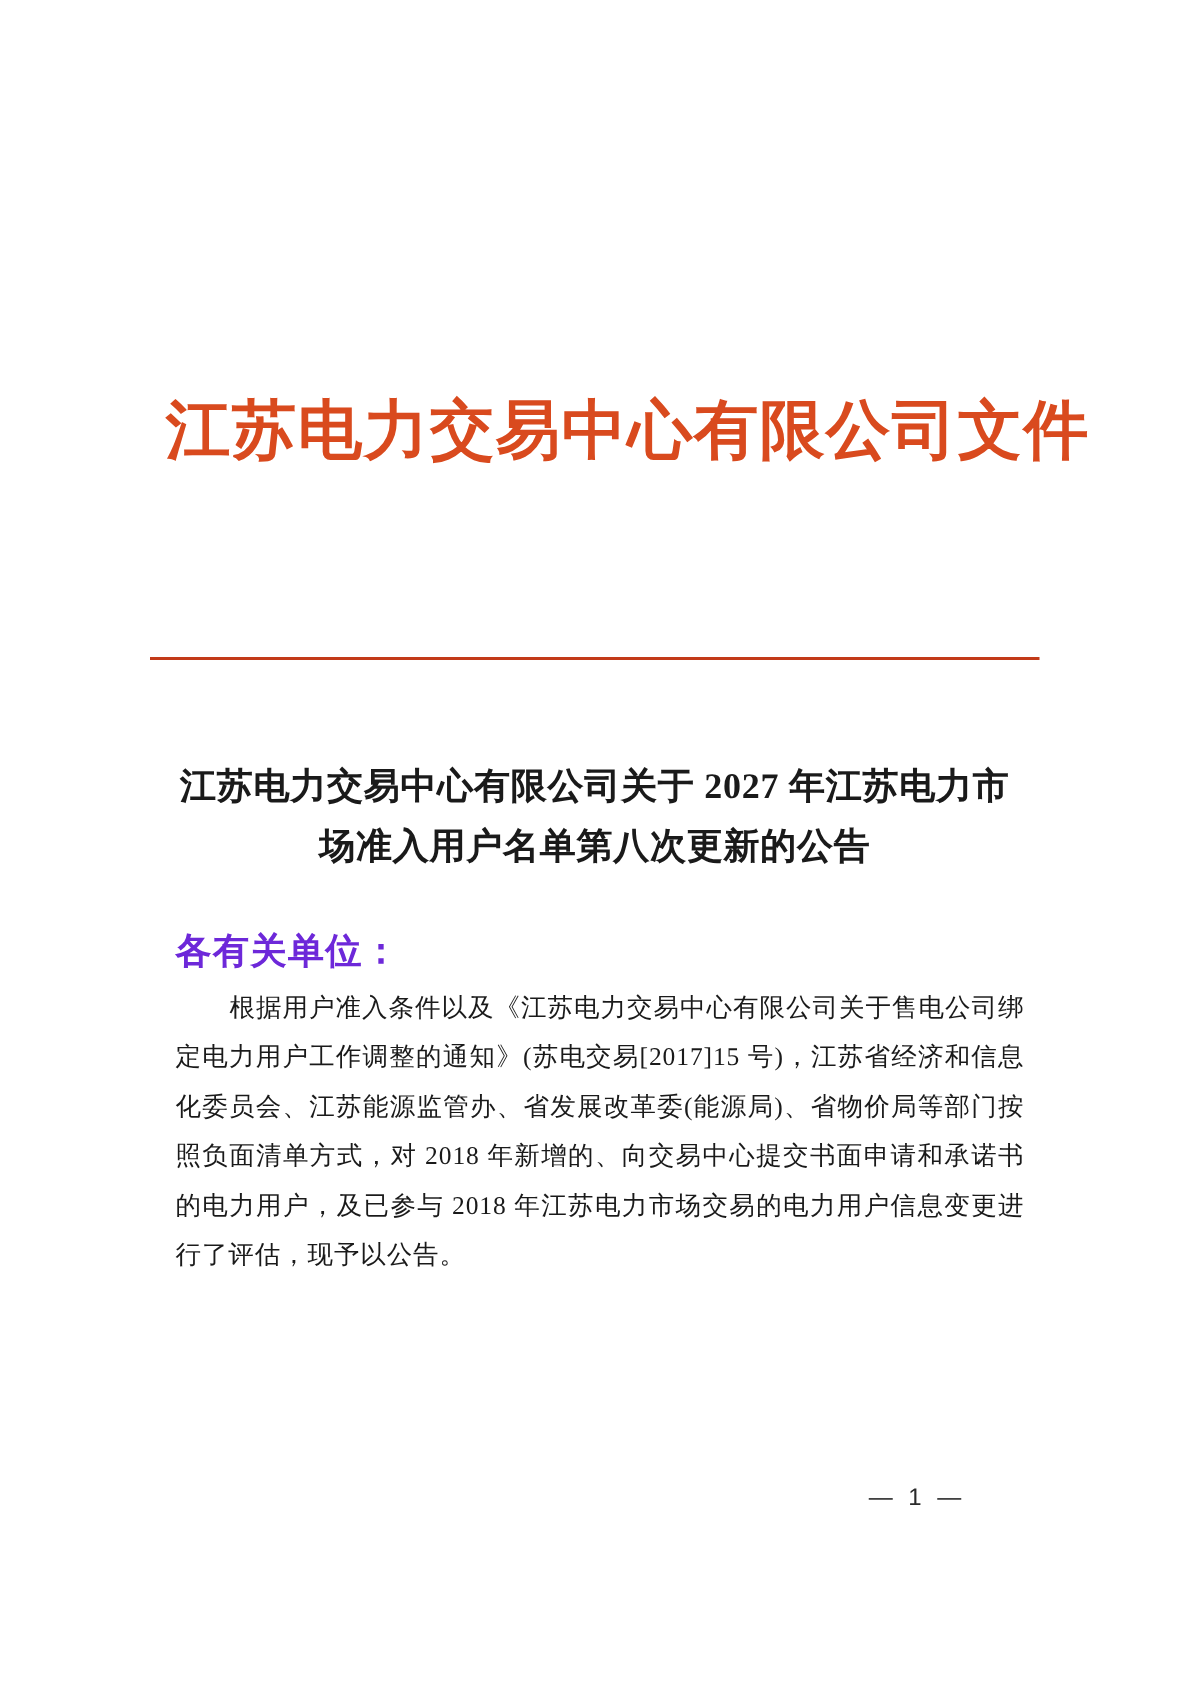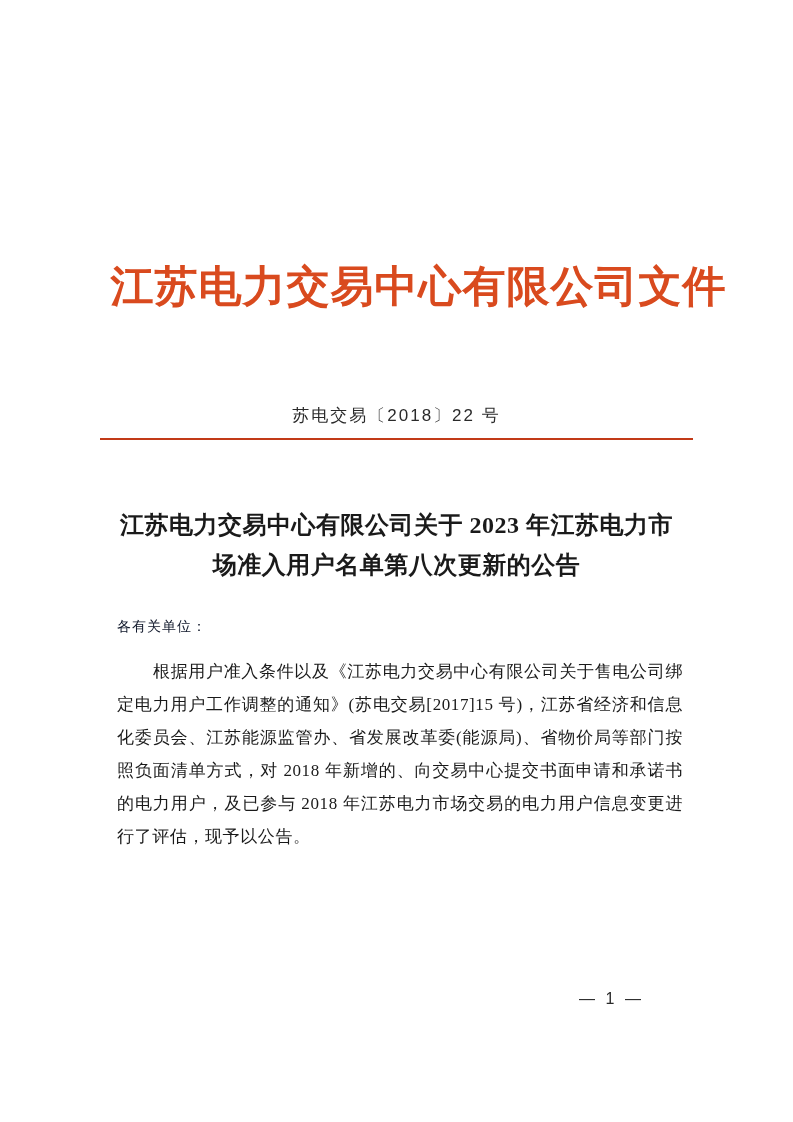--- a/index.html
+++ b/index.html
@@ -59,23 +59,24 @@
     font-size: 24px;
     font-weight: bold;
     line-height: 40px;
     color: #1a1a1a;
     letter-spacing: 0.5px;
   }
   .salutation {
     position: absolute;
     top: 618px;
     left: 117px;
-    font-size: 14px;
-    color: #0f172a;
+    font-size: 24px;
+    color: #6d28d9;
     letter-spacing: 1px;
+    font-weight: bold;
   }
   .body-text {
     position: absolute;
     top: 655px;
     left: 117px;
     width: 566px;
     font-size: 17px;
     line-height: 33px;
     color: #1a1a1a;
     text-align: justify;
@@ -101,25 +102,24 @@
 </style>
 </head>
 <body>
 
 <div class="page">
 
   <div class="doc-header">
     <div class="doc-header-title">江苏电力交易中心有限公司文件</div>
   </div>
 
-  <div class="doc-number">苏电交易〔2018〕22 号</div>
 
   <div class="red-rule"></div>
 
-  <div class="doc-title">江苏电力交易中心有限公司关于 2023 年江苏电力市场准入用户名单第八次更新的公告</div>
+  <div class="doc-title">江苏电力交易中心有限公司关于 2027 年江苏电力市场准入用户名单第八次更新的公告</div>
 
   <div class="salutation">各有关单位：</div>
 
   <div class="body-text">根据用户准入条件以及《江苏电力交易中心有限公司关于售电公司绑定电力用户工作调整的通知》(苏电交易[2017]15 号)，江苏省经济和信息化委员会、江苏能源监管办、省发展改革委(能源局)、省物价局等部门按照负面清单方式，对 2018 年新增的、向交易中心提交书面申请和承诺书的电力用户，及已参与 2018 年江苏电力市场交易的电力用户信息变更进行了评估，现予以公告。</div>
 
   <div class="page-number">
     <span class="pn-inner">— 1 —</span>
   </div>
 
 </div>

